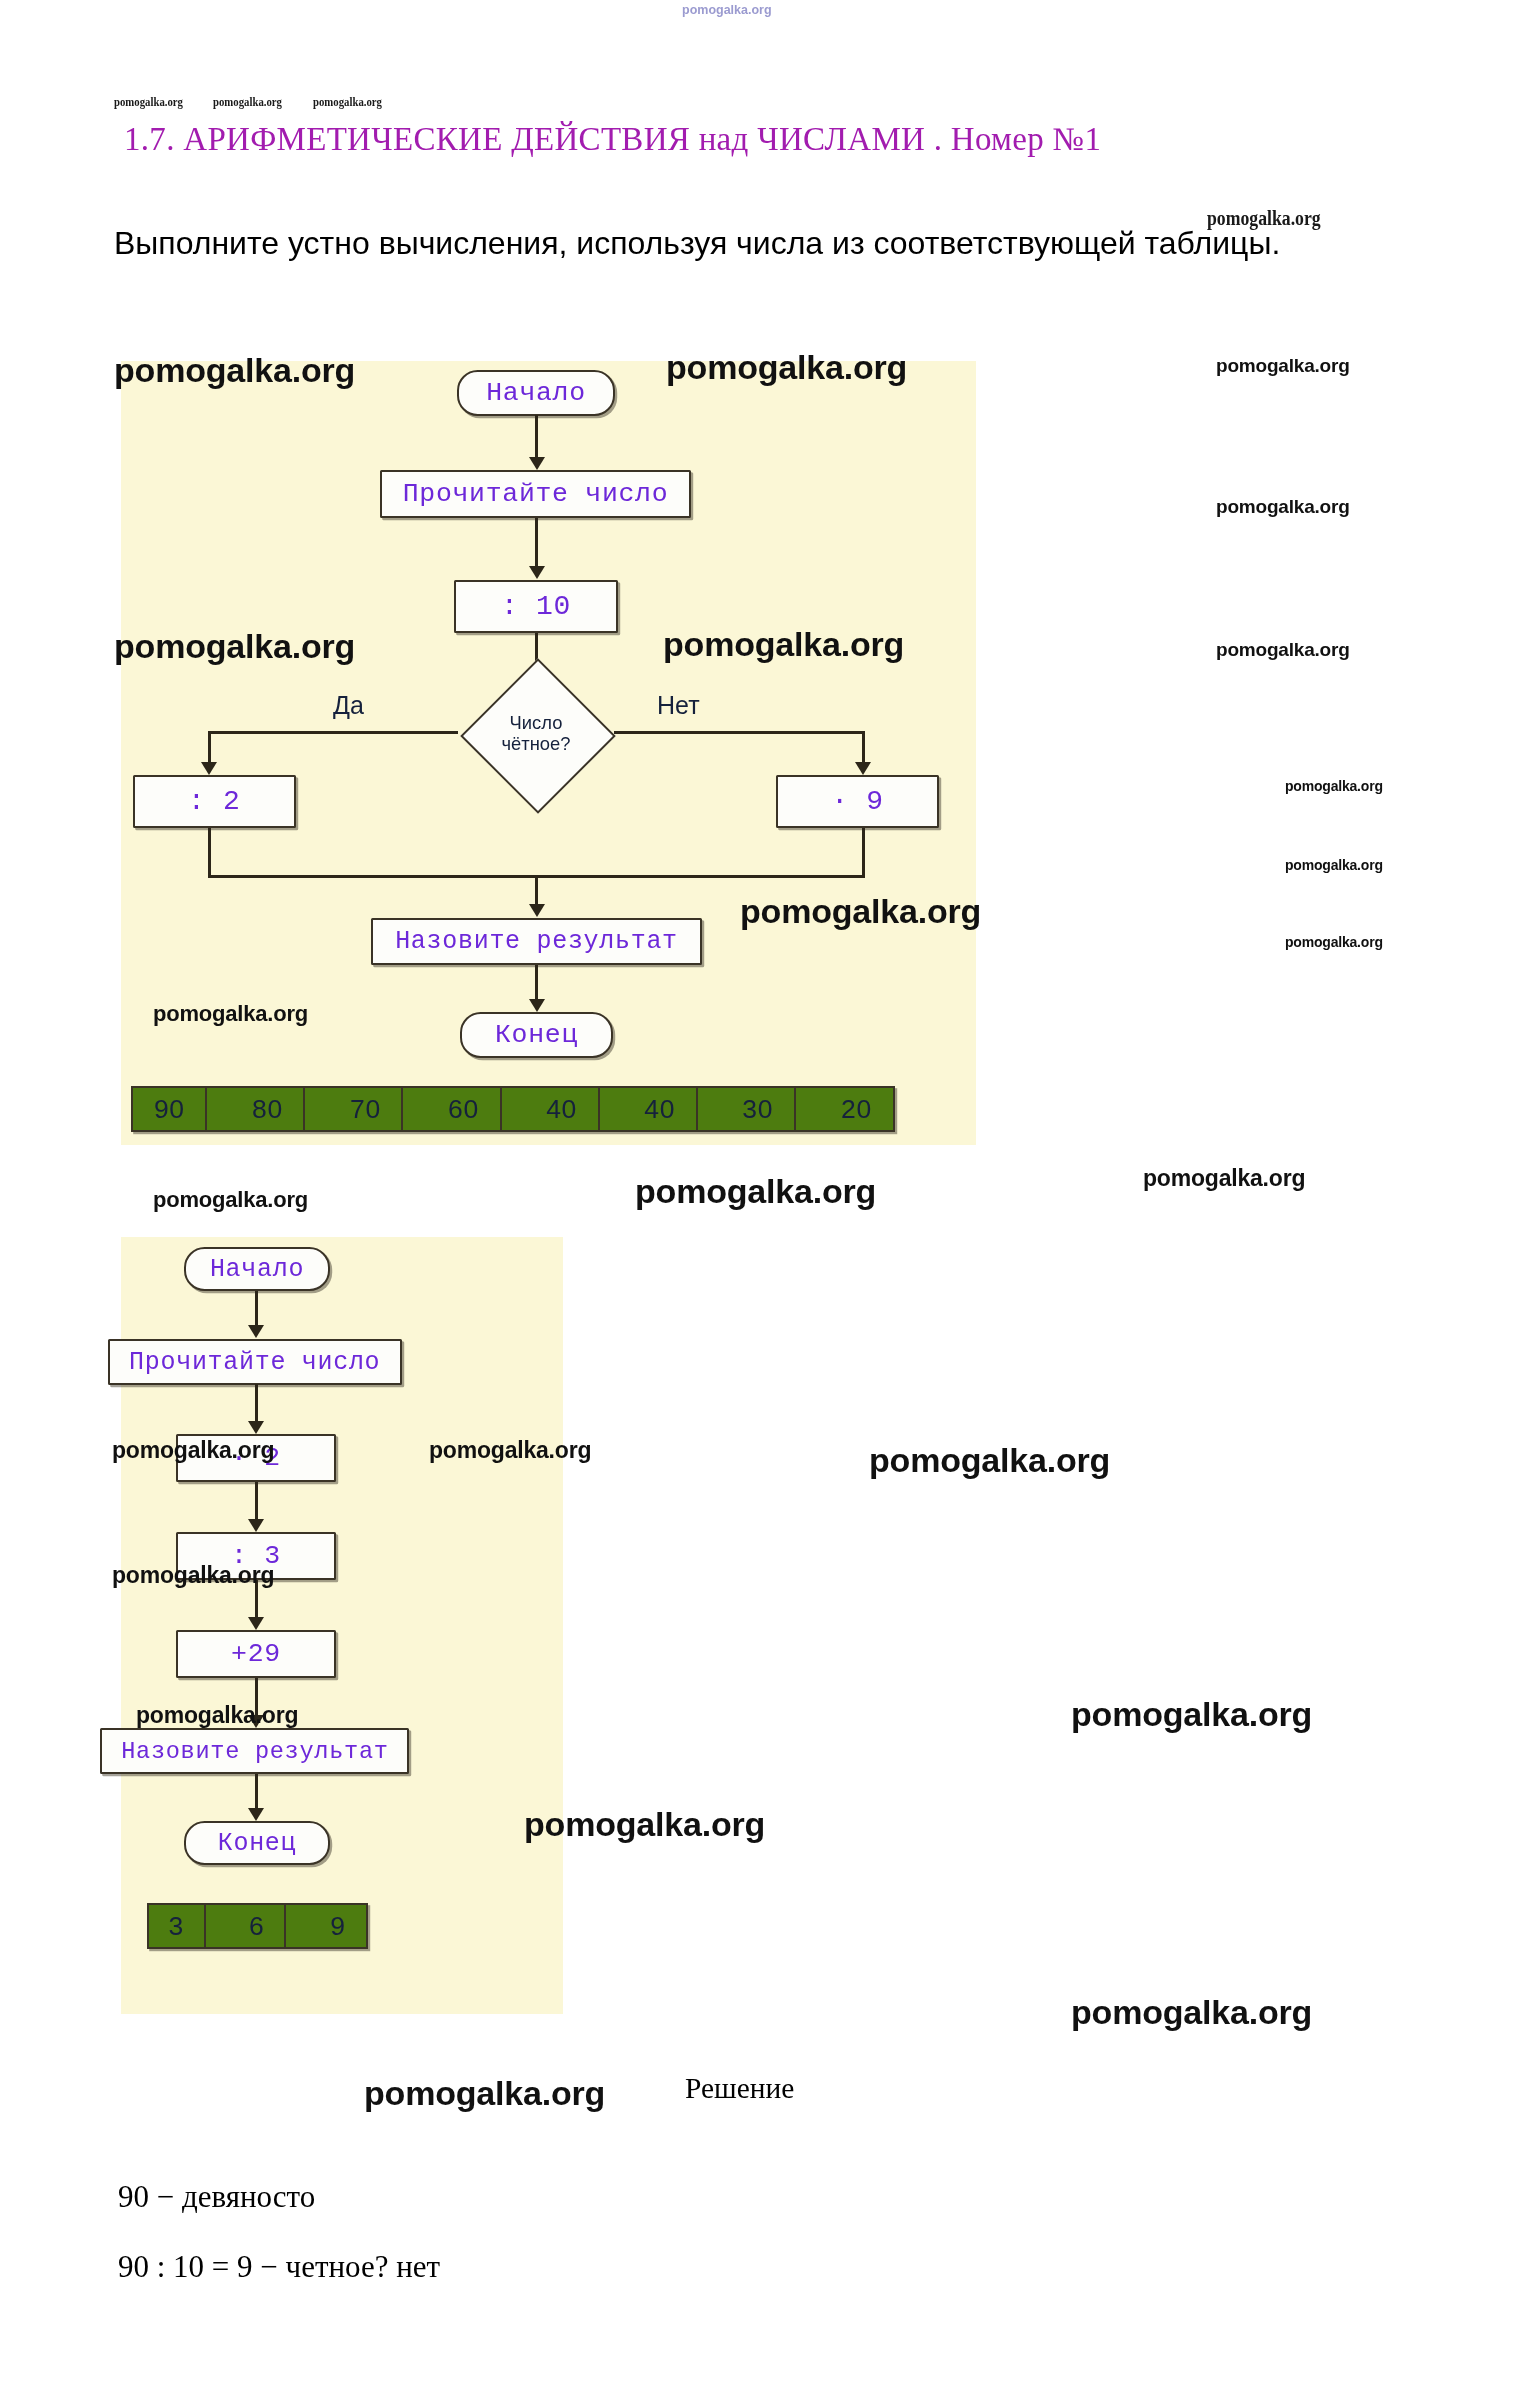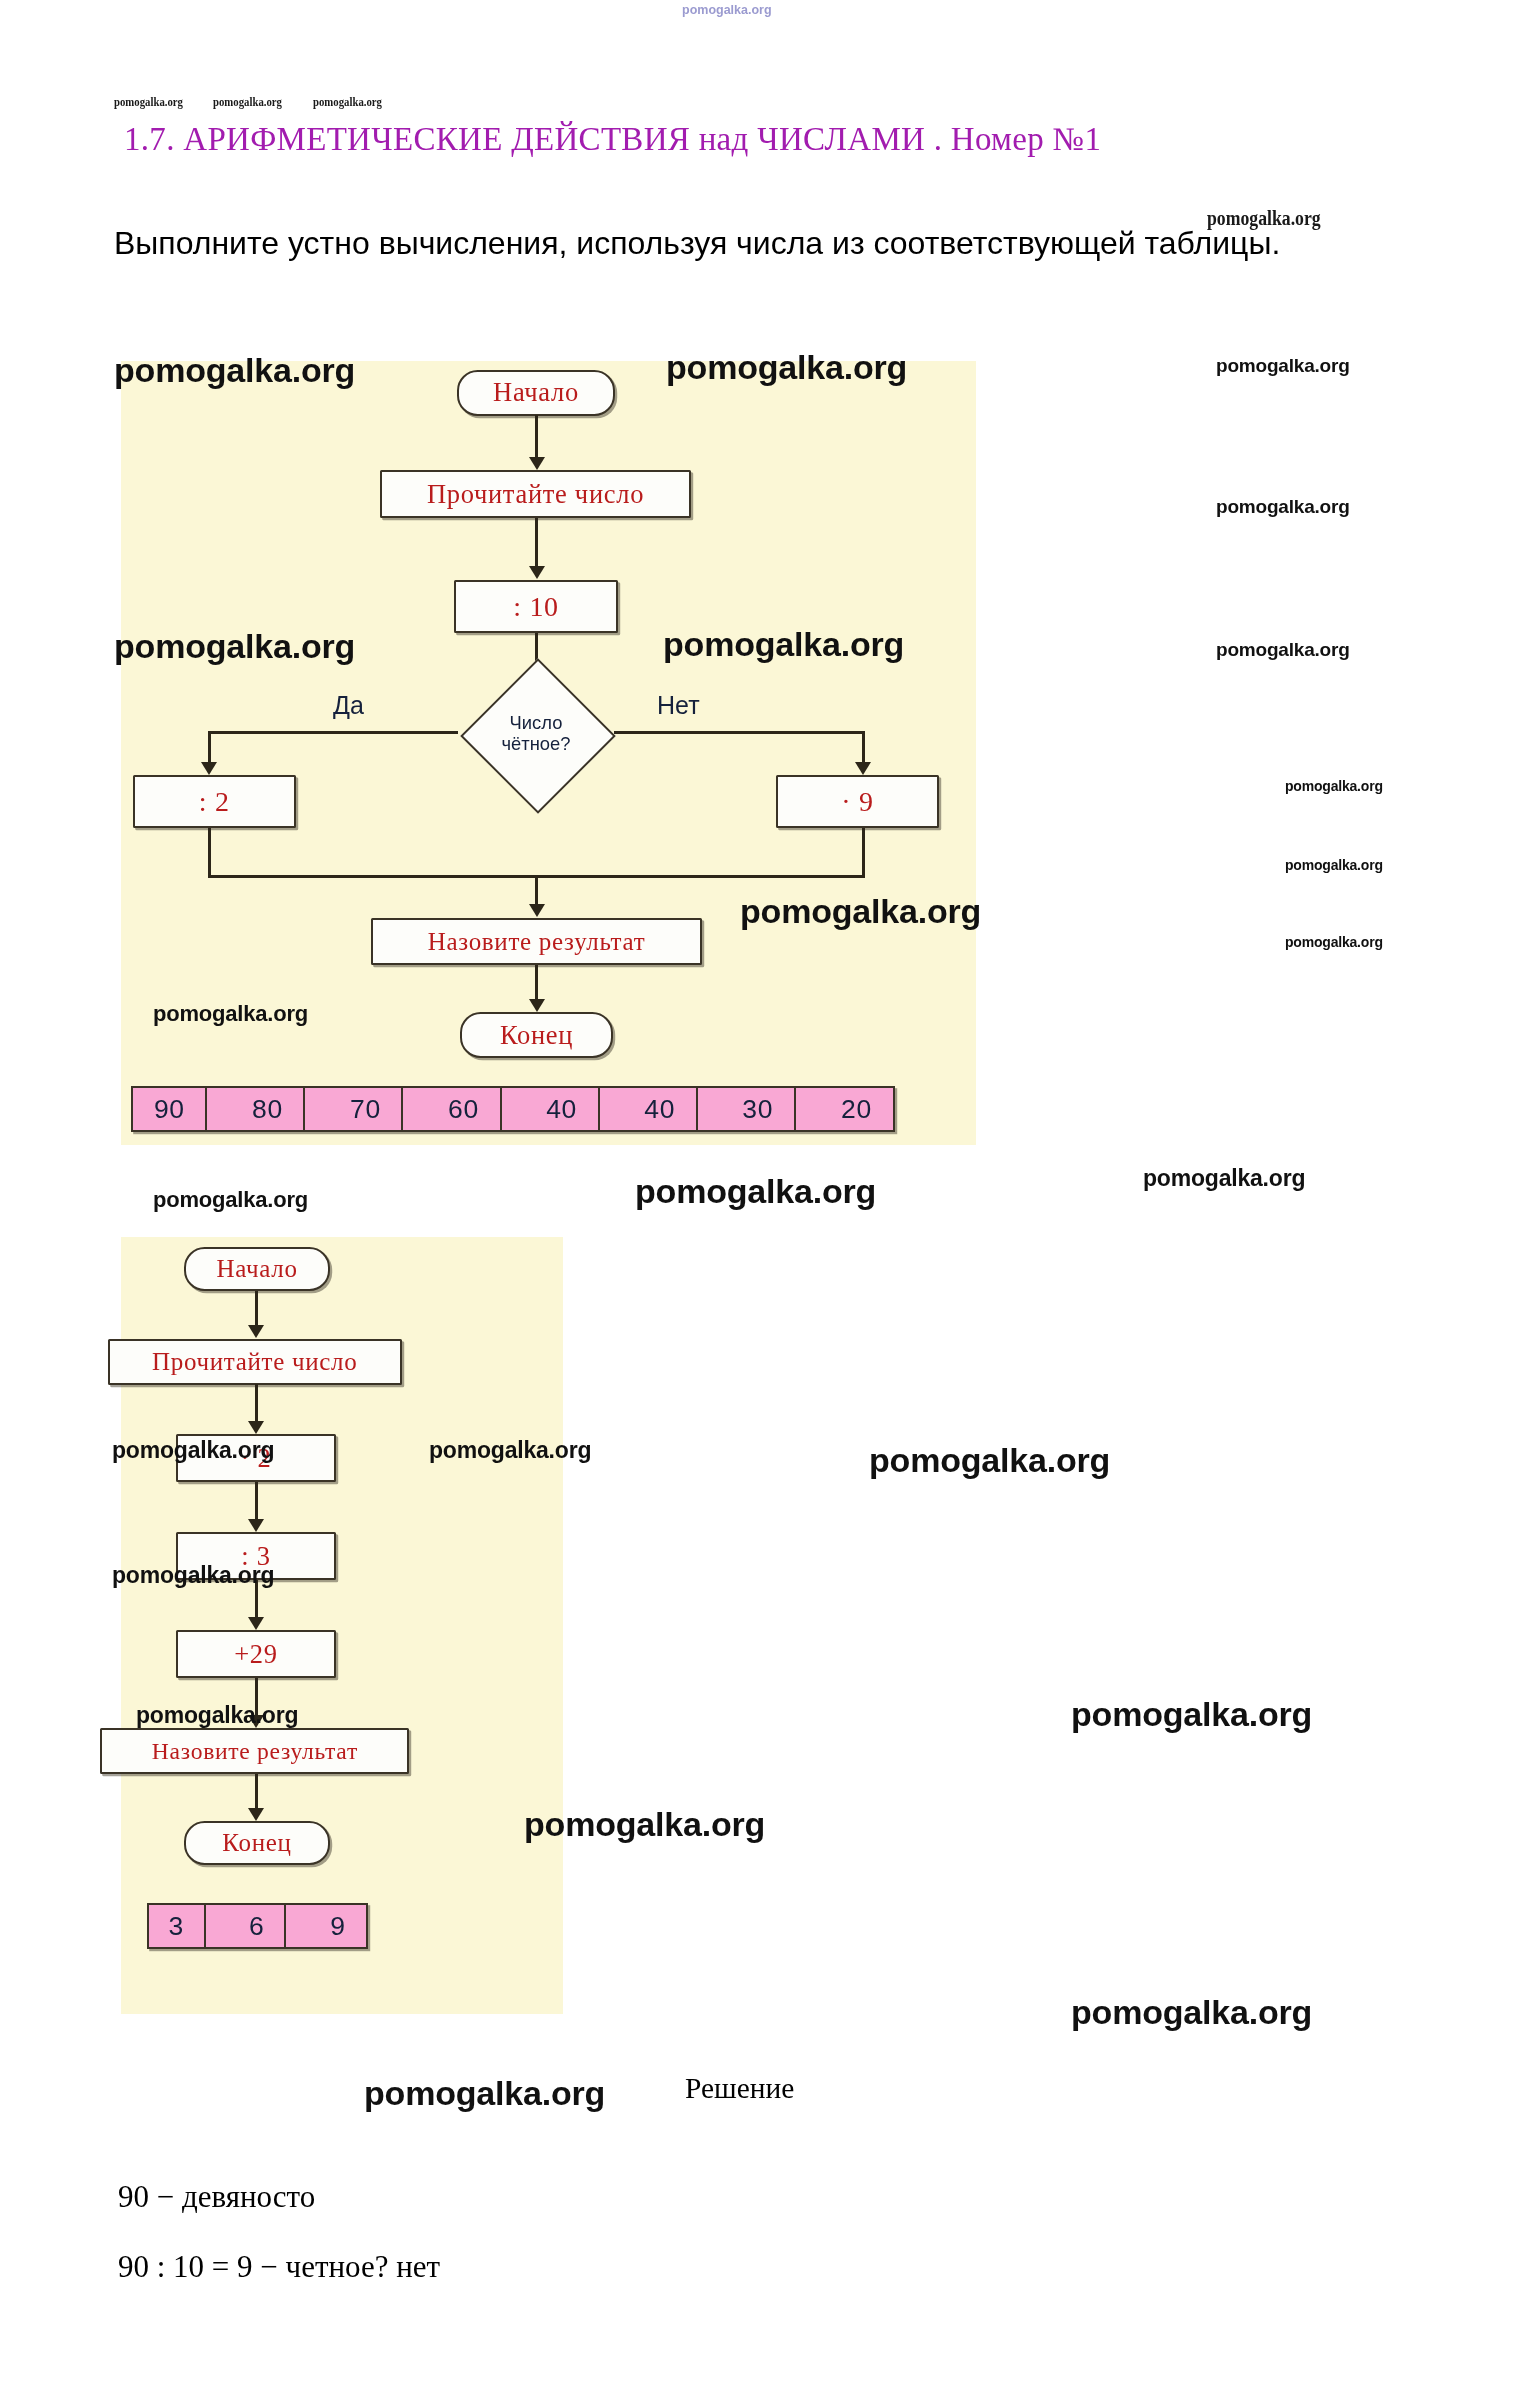--- a/index.html
+++ b/index.html
@@ -96,22 +96,22 @@
 
   .node {
     position: absolute;
     box-sizing: border-box;
     background: #fdfdfa;
     border: 2.2px solid #3a3326;
     box-shadow: 2.2px 2.2px 0 rgba(90,84,70,0.55);
     display: flex;
     align-items: center;
     justify-content: center;
-    font-family: Liberation Serif, serif;
-    color: #b91c1c;
+    font-family: Liberation Mono, monospace;
+    color: #6d28d9;
     letter-spacing: 0.7px;
     white-space: nowrap;
   }
   .node.term {
     border-radius: 20.6px;
     border-width: 2.2px;
   }
   .node.proc { border-radius: 1.5px; }
 
   .diamond {
@@ -161,21 +161,21 @@
     font-family: "Liberation Sans", sans-serif;
     color: #15213c;
     white-space: nowrap;
   }
 
   
   .strip {
     position: absolute;
     display: flex;
     border: 2.2px solid #3a3326;
-    background: #f9a8d4;
+    background: #4d7c0f;
     box-shadow: 2.2px 2.2px 0 rgba(90,84,70,0.55);
     box-sizing: border-box;
     gap: 24px;
   }
   .strip .cell {
     box-sizing: border-box;
     display: flex;
     align-items: center;
     justify-content: center;
     border-right: 2.2px solid #3a3326;

